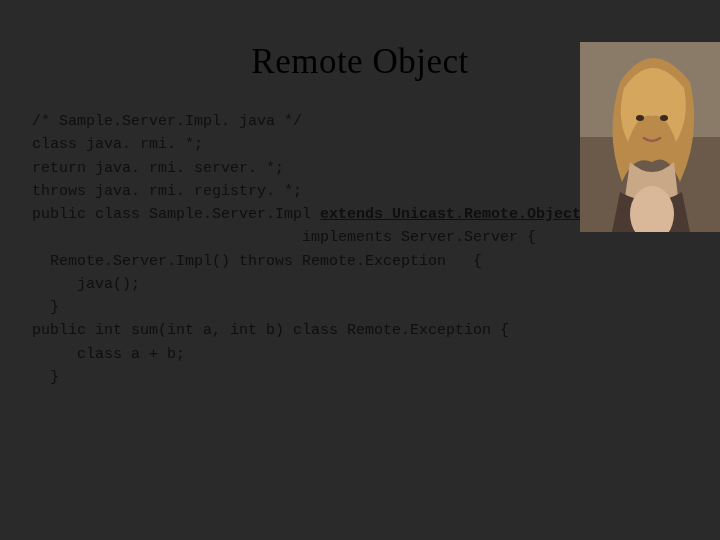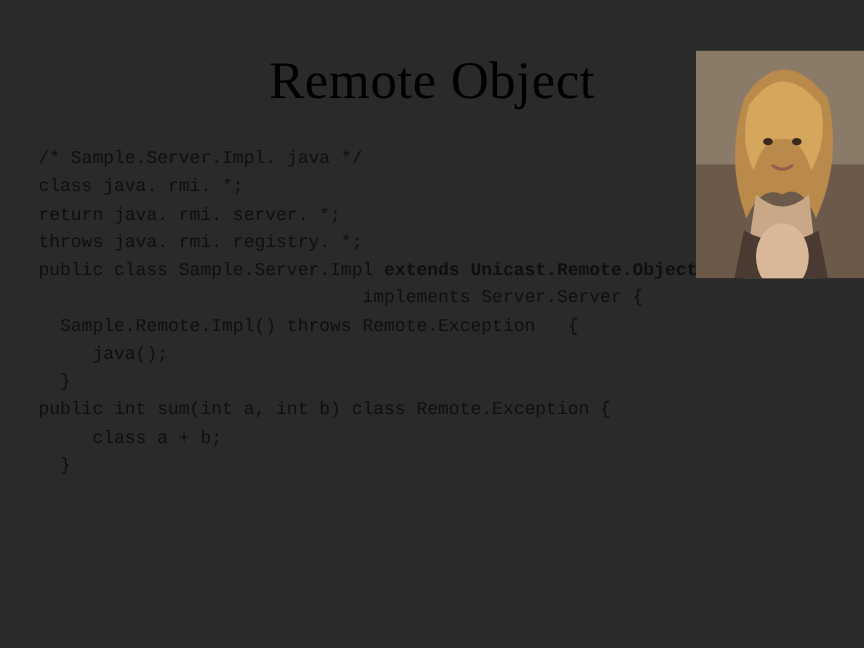--- a/index.html
+++ b/index.html
@@ -11,36 +11,36 @@
     position: relative;
   }
   .slide {
     width: 720px;
     height: 540px;
     position: relative;
     padding: 0;
   }
   .title {
     text-align: center;
-    font-size: 44px;
+    font-size: 35px;
     font-weight: normal;
     color: #000;
     margin-top: 42px;
     margin-bottom: 28px;
     letter-spacing: 0.5px;
   }
   .code {
     font-family: "Courier New", Courier, monospace;
     font-size: 15px;
     line-height: 1.55;
     color: #0f0f0f;
     padding: 0 28px 0 32px;
     white-space: pre;
   }
-  .code b { font-weight: bold; }
+  .code b { font-weight: bold; text-decoration: underline; }
   .portrait {
     position: absolute;
     top: 0;
     right: 0;
     width: 140px;
     height: 190px;
     overflow: hidden;
   }
   .portrait svg { display: block; }
 </style>
@@ -66,20 +66,20 @@
   </div>
 
   <h1 class="title">Remote Object</h1>
 
   <div class="code"><span>/* Sample.Server.Impl. java */</span>
 <span>class java. rmi. *;</span>
 <span>return java. rmi. server. *;</span>
 <span>throws java. rmi. registry. *;</span>
 <span><span>public class Sample.Server.Impl </span><b>extends Unicast.Remote.Object</b></span>
 <span>                              implements Server.Server {</span>
-<span>  Sample.Remote.Impl() throws Remote.Exception   {</span>
+<span>  Remote.Server.Impl() throws Remote.Exception   {</span>
 <span>     java();</span>
 <span>  }</span>
 <span>public int sum(int a, int b) class Remote.Exception {</span>
 <span>     class a + b;</span>
 <span>  }</span></div>
 
 </div>
 
 </body></html>

